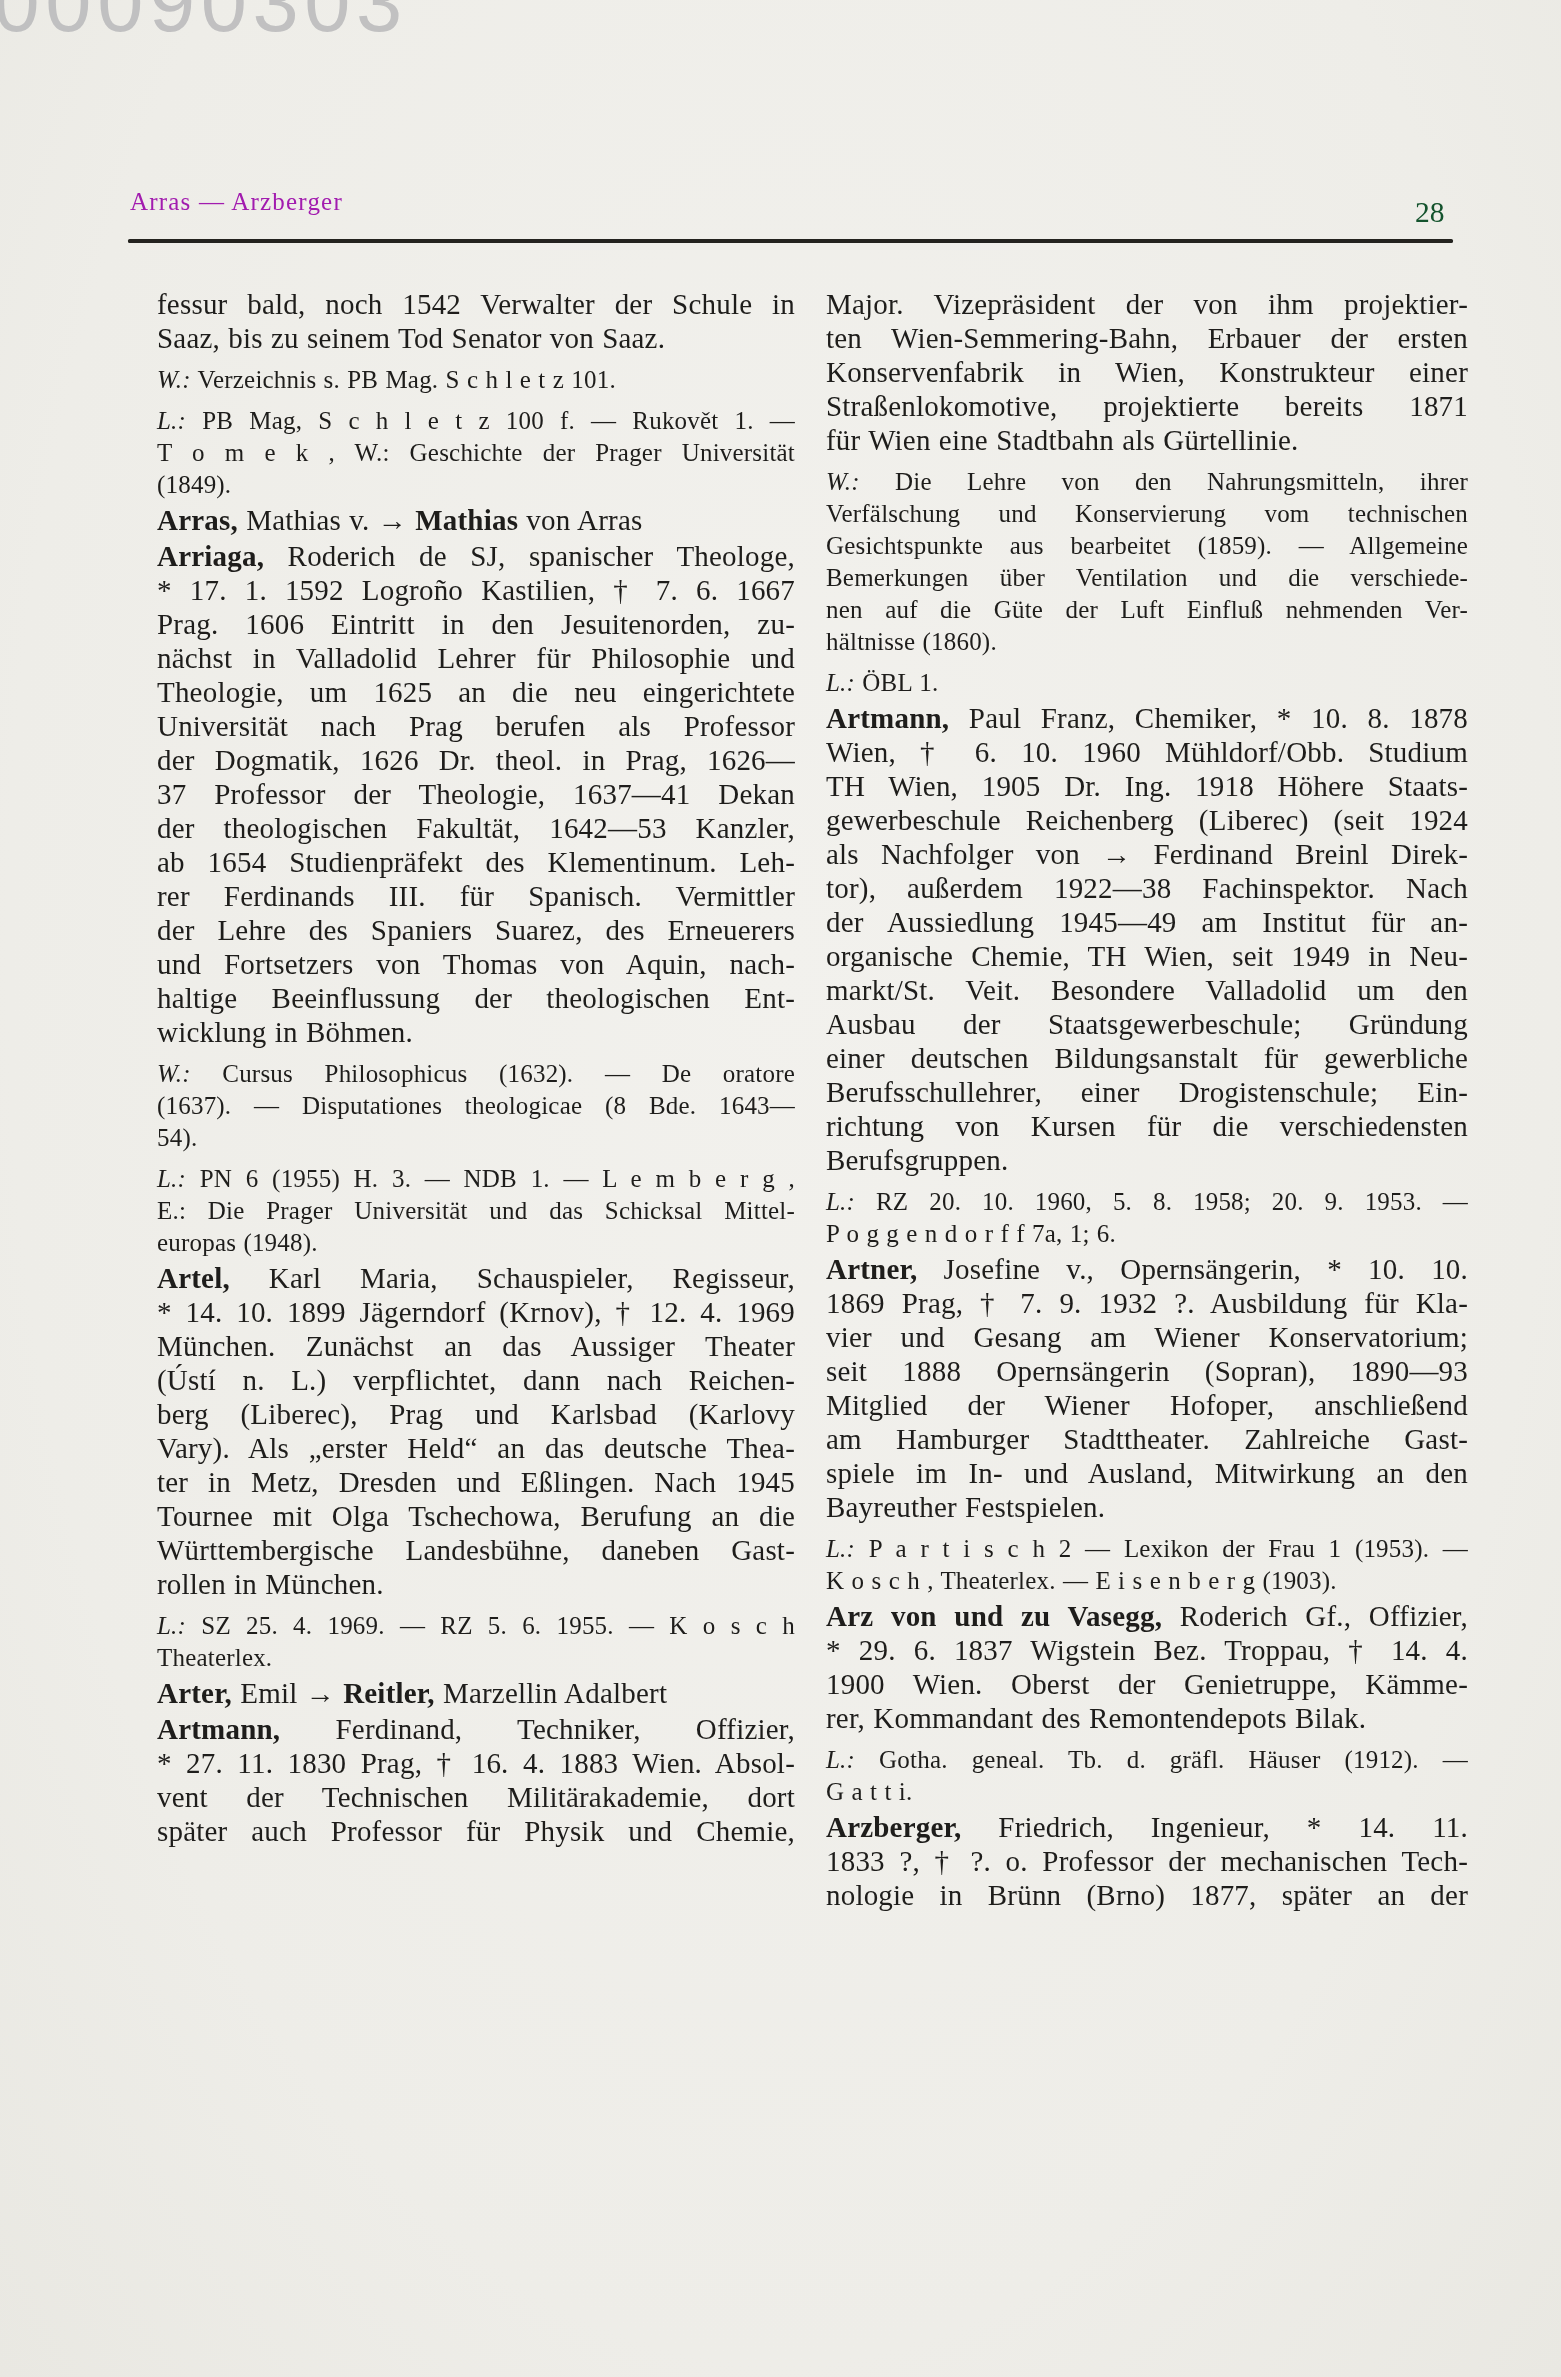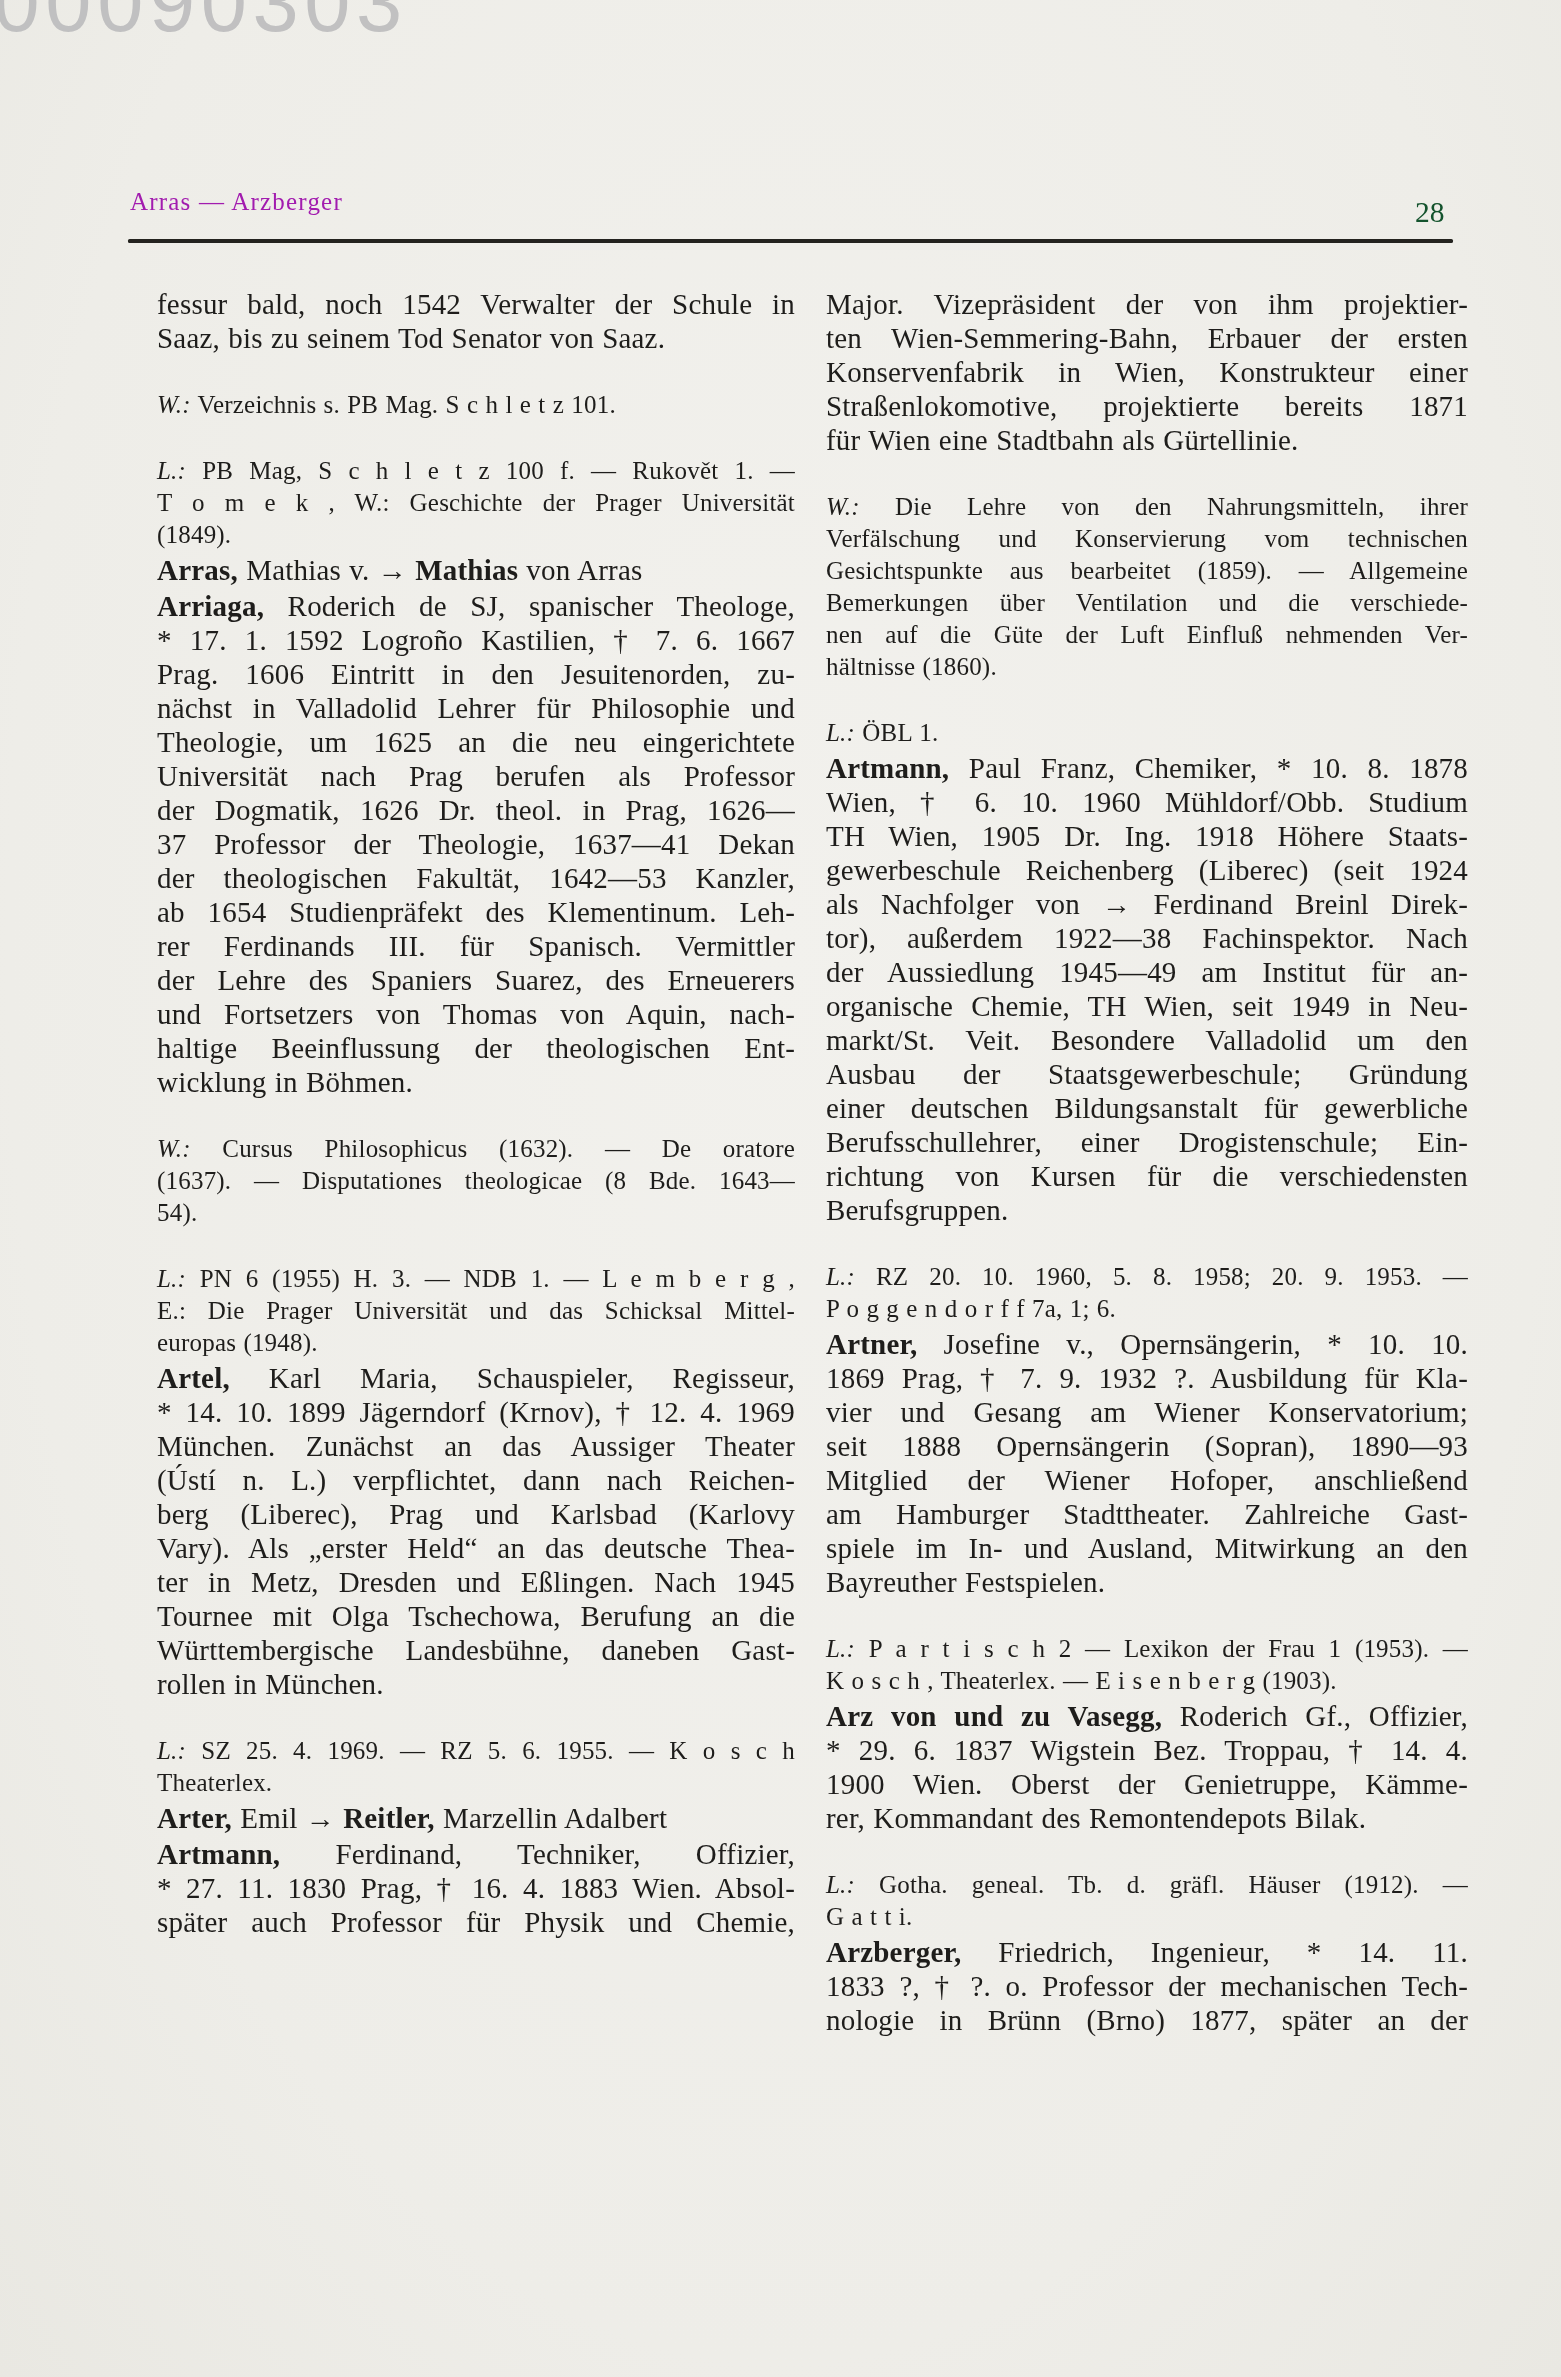--- a/index.html
+++ b/index.html
@@ -24,21 +24,21 @@
     font-size:29.5px;color:#14532d;
   }
   .rule{
     position:absolute;left:128px;top:239px;width:1325px;height:4px;
     background:#24231f;border-radius:1.6px;
   }
   .col{position:absolute;top:285px;}
   .col.left{left:157px;width:638px;}
   .col.right{left:826px;width:642px;}
   .block{margin-top:2px;}
-  .block + .b-bib{margin-top:34px;}
+  .block + .b-bib{margin-top:9px;}
   .block + .b-entry, .block + .b-xref, .block + .b-cont{}
   .b-entry,.b-xref,.b-cont{font-size:29px;line-height:34px;}
   .b-bib{font-size:25px;line-height:32px;}
   .line{
     text-align:justify;text-align-last:justify;
     white-space:normal;letter-spacing:0.2px;word-spacing:0.8px;
   }
   .line.end{text-align:left;text-align-last:left;}
   .line b{font-weight:700;}
   .line i{font-style:italic;}
@@ -113,20 +113,21 @@
       <div class="block b-bib">
         <div class="line"><i>L.:</i> SZ 25. 4. 1969. — RZ 5. 6. 1955. — K o s c h</div>
         <div class="line end">Theaterlex.</div>
       </div>
       <div class="block b-xref">
         <div class="line end"><b>Arter,</b> Emil → <b>Reitler,</b> Marzellin Adalbert</div>
       </div>
       <div class="block b-entry">
         <div class="line"><b>Artmann,</b> Ferdinand, Techniker, Offizier,</div>
         <div class="line">* 27. 11. 1830 Prag, † 16. 4. 1883 Wien. Absol-</div>
+        <div class="line">vent der Technischen Militärakademie, dort</div>
         <div class="line">später auch Professor für Physik und Chemie,</div>
       </div>
     </section>
   <section class="col right">
       <div class="block b-cont">
         <div class="line">Major. Vizepräsident der von ihm projektier-</div>
         <div class="line">ten Wien-Semmering-Bahn, Erbauer der ersten</div>
         <div class="line">Konservenfabrik in Wien, Konstrukteur einer</div>
         <div class="line">Straßenlokomotive, projektierte bereits 1871</div>
         <div class="line end">für Wien eine Stadtbahn als Gürtellinie.</div>

